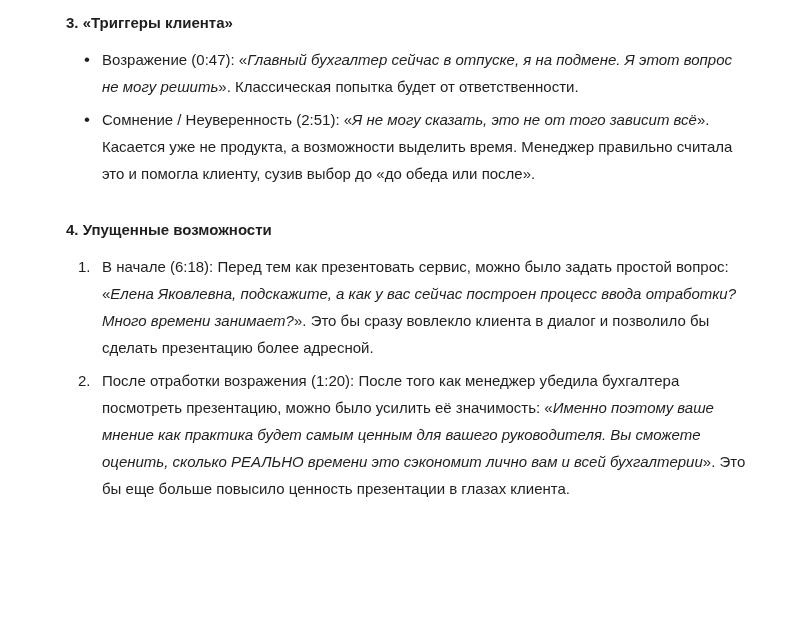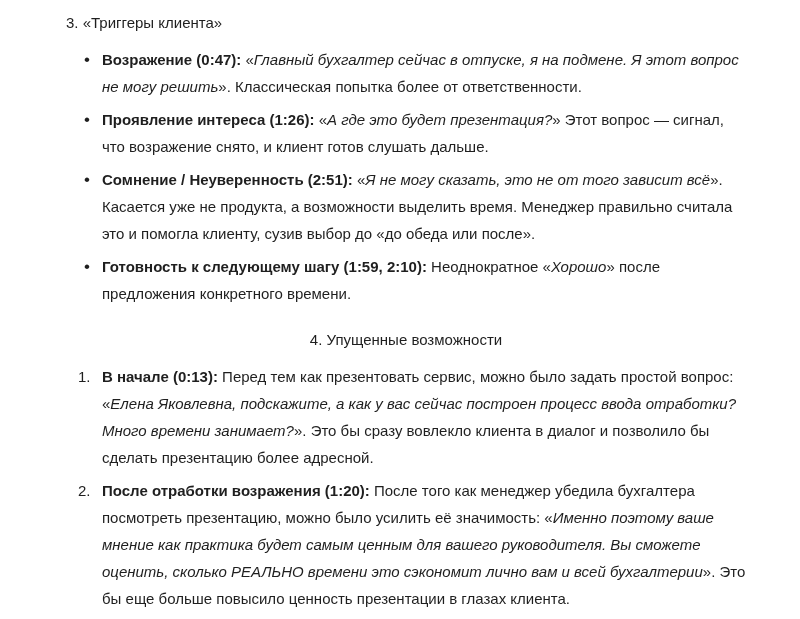--- a/index.html
+++ b/index.html
@@ -1,36 +1,34 @@
 <!DOCTYPE html>
 <html><head>
 <meta charset="utf-8">
 <style>
   html, body { margin:0; padding:0; background:#ffffff; }
   body { width:800px; height:619px; overflow:hidden; font-family:"Liberation Sans", sans-serif; color:#1f1f1f; font-size:15px; }
   .doc { position:relative; padding:8px 0 0 66px; width:680px; }
-  h3 { font-size:15px; font-weight:normal; margin:4px 0 12px 0; line-height:22px; }
+  h3 { font-size:15px; font-weight:bold; margin:4px 0 12px 0; line-height:22px; }
   ul, ol { margin:0; padding:0; list-style:none; }
   li { position:relative; padding-left:36px; line-height:27px; margin-bottom:6px; }
   ul li::before { content:"•"; position:absolute; left:18px; top:0; font-size:17px; }
   ol li .num { position:absolute; left:12px; top:0; }
-  b { font-weight:bold; }
+  b { font-weight:normal; }
   i { font-style:italic; }
-  .sec4 { margin-top:22px;text-align:center; }
+  .sec4 { margin-top:32px; }
 </style>
 </head>
 <body>
 
 <div class="doc">
   <h3>3. «Триггеры клиента»</h3>
   <ul>
-    <li><b>Возражение (0:47):</b><span> «</span><i>Главный бухгалтер сейчас в отпуске, я на подмене. Я этот вопрос не могу решить</i><span>». Классическая попытка более от ответственности.</span></li>
-    <li><b>Проявление интереса (1:26):</b><span> «</span><i>А где это будет презентация?</i><span>» Этот вопрос — сигнал, что возражение снято, и клиент готов слушать дальше.</span></li>
+    <li><b>Возражение (0:47):</b><span> «</span><i>Главный бухгалтер сейчас в отпуске, я на подмене. Я этот вопрос не могу решить</i><span>». Классическая попытка будет от ответственности.</span></li>
     <li><b>Сомнение / Неуверенность (2:51):</b><span> «</span><i>Я не могу сказать, это не от того зависит всё</i><span>». Касается уже не продукта, а возможности выделить время. Менеджер правильно считала это и помогла клиенту, сузив выбор до «до обеда или после».</span></li>
-    <li><b>Готовность к следующему шагу (1:59, 2:10):</b><span> Неоднократное «</span><i>Хорошо</i><span>» после предложения конкретного времени.</span></li>
   </ul>
 
   <h3 class="sec4">4. Упущенные возможности</h3>
   <ol>
-    <li><span class="num">1.</span><b>В начале (0:13):</b><span> Перед тем как презентовать сервис, можно было задать простой вопрос: «</span><i>Елена Яковлевна, подскажите, а как у вас сейчас построен процесс ввода отработки? Много времени занимает?</i><span>». Это бы сразу вовлекло клиента в диалог и позволило бы сделать презентацию более адресной.</span></li>
+    <li><span class="num">1.</span><b>В начале (6:18):</b><span> Перед тем как презентовать сервис, можно было задать простой вопрос: «</span><i>Елена Яковлевна, подскажите, а как у вас сейчас построен процесс ввода отработки? Много времени занимает?</i><span>». Это бы сразу вовлекло клиента в диалог и позволило бы сделать презентацию более адресной.</span></li>
     <li><span class="num">2.</span><b>После отработки возражения (1:20):</b><span> После того как менеджер убедила бухгалтера посмотреть презентацию, можно было усилить её значимость: «</span><i>Именно поэтому ваше мнение как практика будет самым ценным для вашего руководителя. Вы сможете оценить, сколько РЕАЛЬНО времени это сэкономит лично вам и всей бухгалтерии</i><span>». Это бы еще больше повысило ценность презентации в глазах клиента.</span></li>
   </ol>
 </div>
 
 </body></html>

